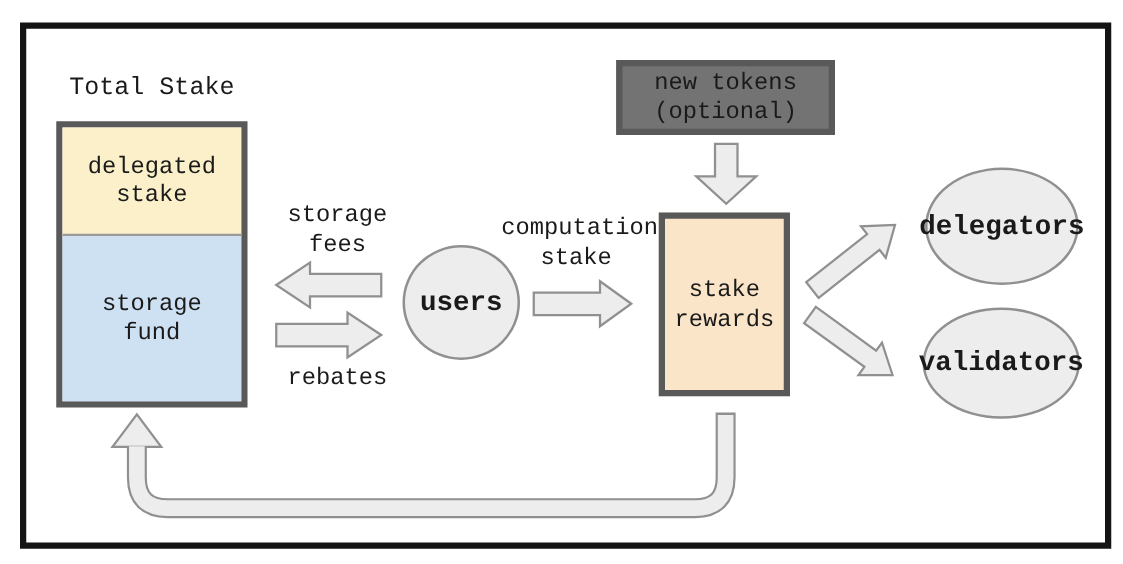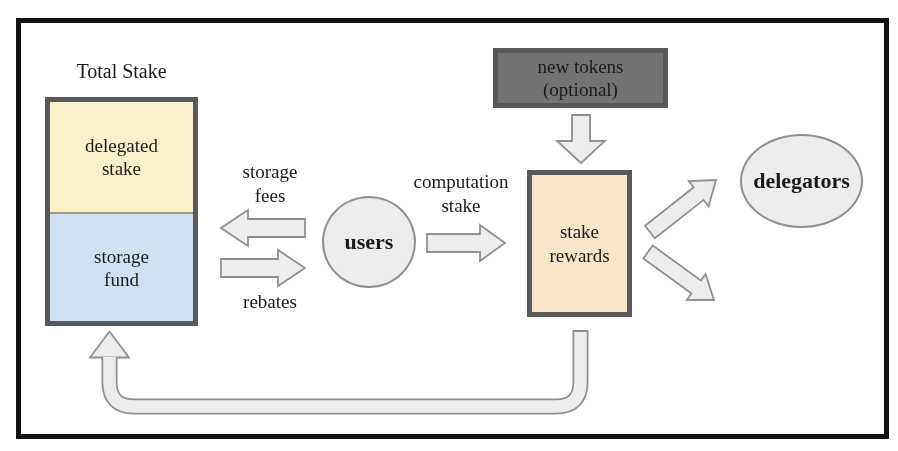--- a/index.html
+++ b/index.html
@@ -2,21 +2,21 @@
 <html><head>
 <meta charset="utf-8">
 <style>
   * { margin: 0; padding: 0; box-sizing: border-box; }
   html, body { background: #ffffff; }
   .canvas {
     position: relative;
     width: 898px;
     height: 451px;
     background: #ffffff;
-    font-family: Liberation Serif, serif;
+    font-family: Liberation Mono, monospace;
     color: #1a1a1a;
     overflow: hidden;
   }
   .frame {
     position: absolute;
     left: 16px; top: 18px;
     width: 873px; height: 421px;
     border: 5px solid #141414;
     background: transparent;
   }
@@ -49,21 +49,21 @@
   }
   .ts-sec {
     display: flex;
     align-items: center;
     justify-content: center;
     text-align: center;
     font-size: 19px;
     line-height: 23px;
     white-space: pre-line;
   }
-  .ts-sec.top { height: 112px; border-bottom: 2px solid #9a9a9a; flex: none; }
+  .ts-sec.top { height: 87px; border-bottom: 2px solid #9a9a9a; flex: none; }
   .ts-sec.bottom { flex: 1; }
   .node-box {
     position: absolute;
     border: 5px solid #595959;
     display: flex;
     align-items: center;
     justify-content: center;
     text-align: center;
     font-size: 19px;
     line-height: 23px;
@@ -125,14 +125,15 @@
   <div class="ellipse" style="left:322px; top:196px; width:94px; height:92px; background:#EDEDED;">users</div>
 
   <div class="node-box" style="left:493px; top:48px; width:175px; height:60px; background:#737373;">new tokens
 (optional)</div>
 
   <div class="node-box" style="left:527px; top:170px; width:105px; height:147px; background:#FAE5C9; line-height:24px;">stake
 rewards</div>
 
   <div class="ellipse" style="left:740px; top:134px; width:123px; height:94px; background:#EDEDED;">delegators</div>
 
+  <div class="ellipse" style="left:738px; top:246px; width:126px; height:89px; background:#EDEDED;">validators</div>
 
 </div>
 
 </body></html>

